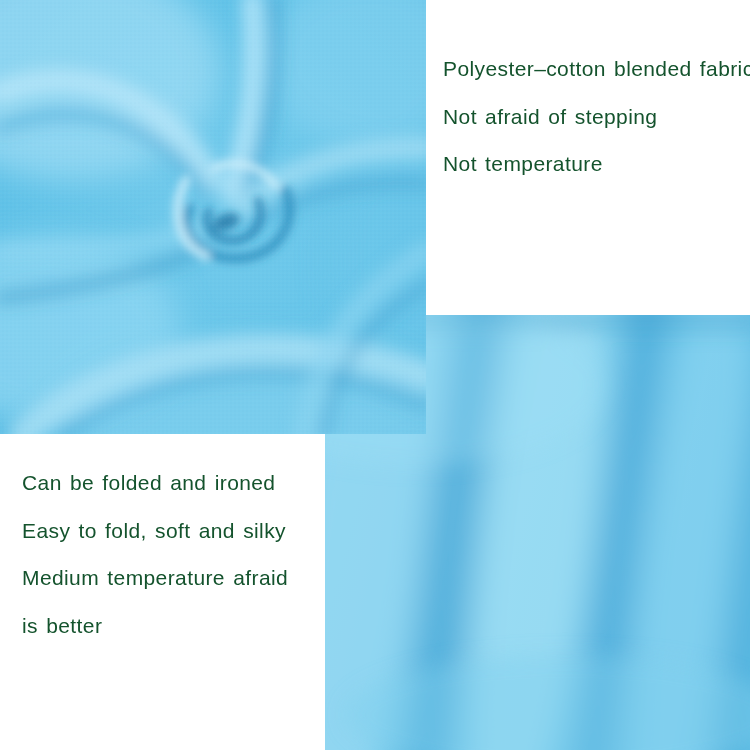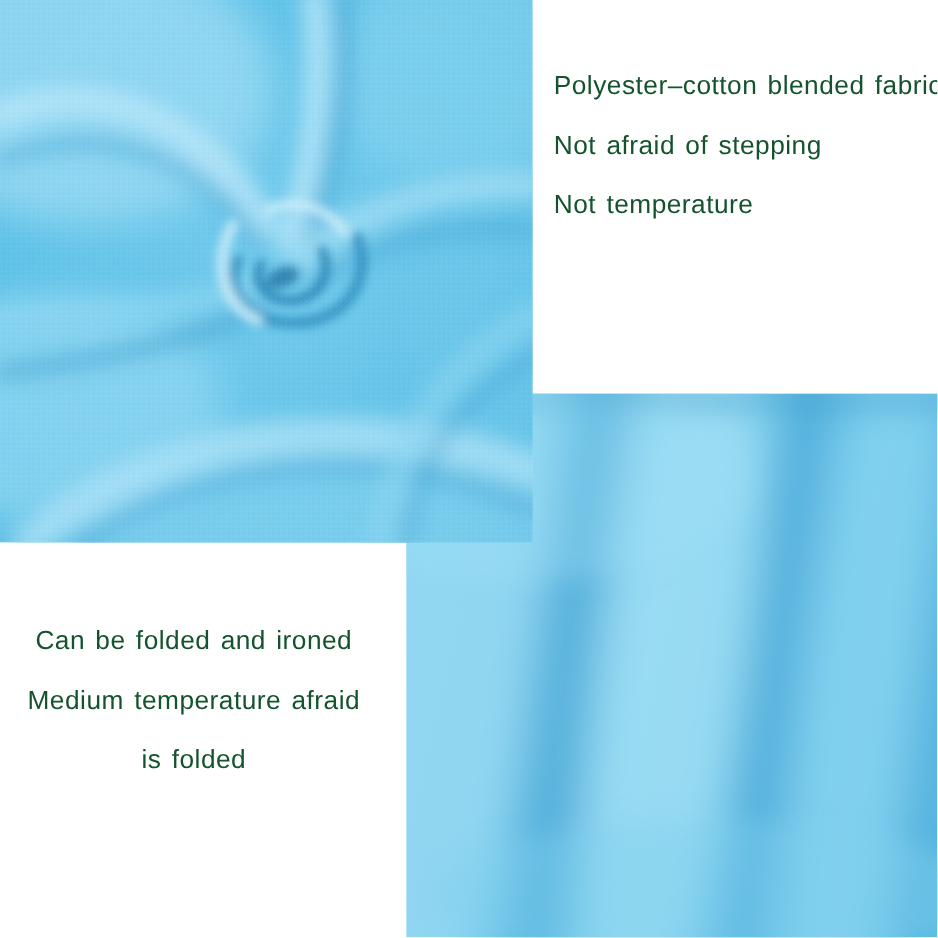--- a/index.html
+++ b/index.html
@@ -31,21 +31,21 @@
     z-index: 3;
     color: #14532d;
     font-size: 21px;
     font-weight: 400;
     letter-spacing: 0.4px;
     word-spacing: 2px;
     line-height: 47.7px;
     white-space: nowrap;
   }
   #features-top-right { left: 443px; top: 45px; }
-  #features-bottom-left { left: 22px; top: 489px; text-align: center; }
+  #features-bottom-left { left: 22px; top: 459px; }
 </style>
 </head>
 <body>
 
 <div class="canvas">
 
   <div class="photo" id="photo-drape">
     <svg width="425" height="435" viewBox="0 0 425 435" preserveAspectRatio="none">
       <defs>
         <linearGradient id="f2bg" x1="0" y1="0" x2="1" y2="0.25">
@@ -133,17 +133,18 @@
   </div>
 
   <div class="text-block" id="features-top-right">
     <div>Polyester–cotton blended fabric</div>
     <div>Not afraid of stepping</div>
     <div>Not temperature</div>
   </div>
 
   <div class="text-block" id="features-bottom-left">
     <div>Can be folded and ironed</div>
+    <div>Easy to fold, soft and silky</div>
     <div>Medium temperature afraid</div>
-    <div>is folded</div>
+    <div>is better</div>
   </div>
 
 </div>
 
 </body></html>

